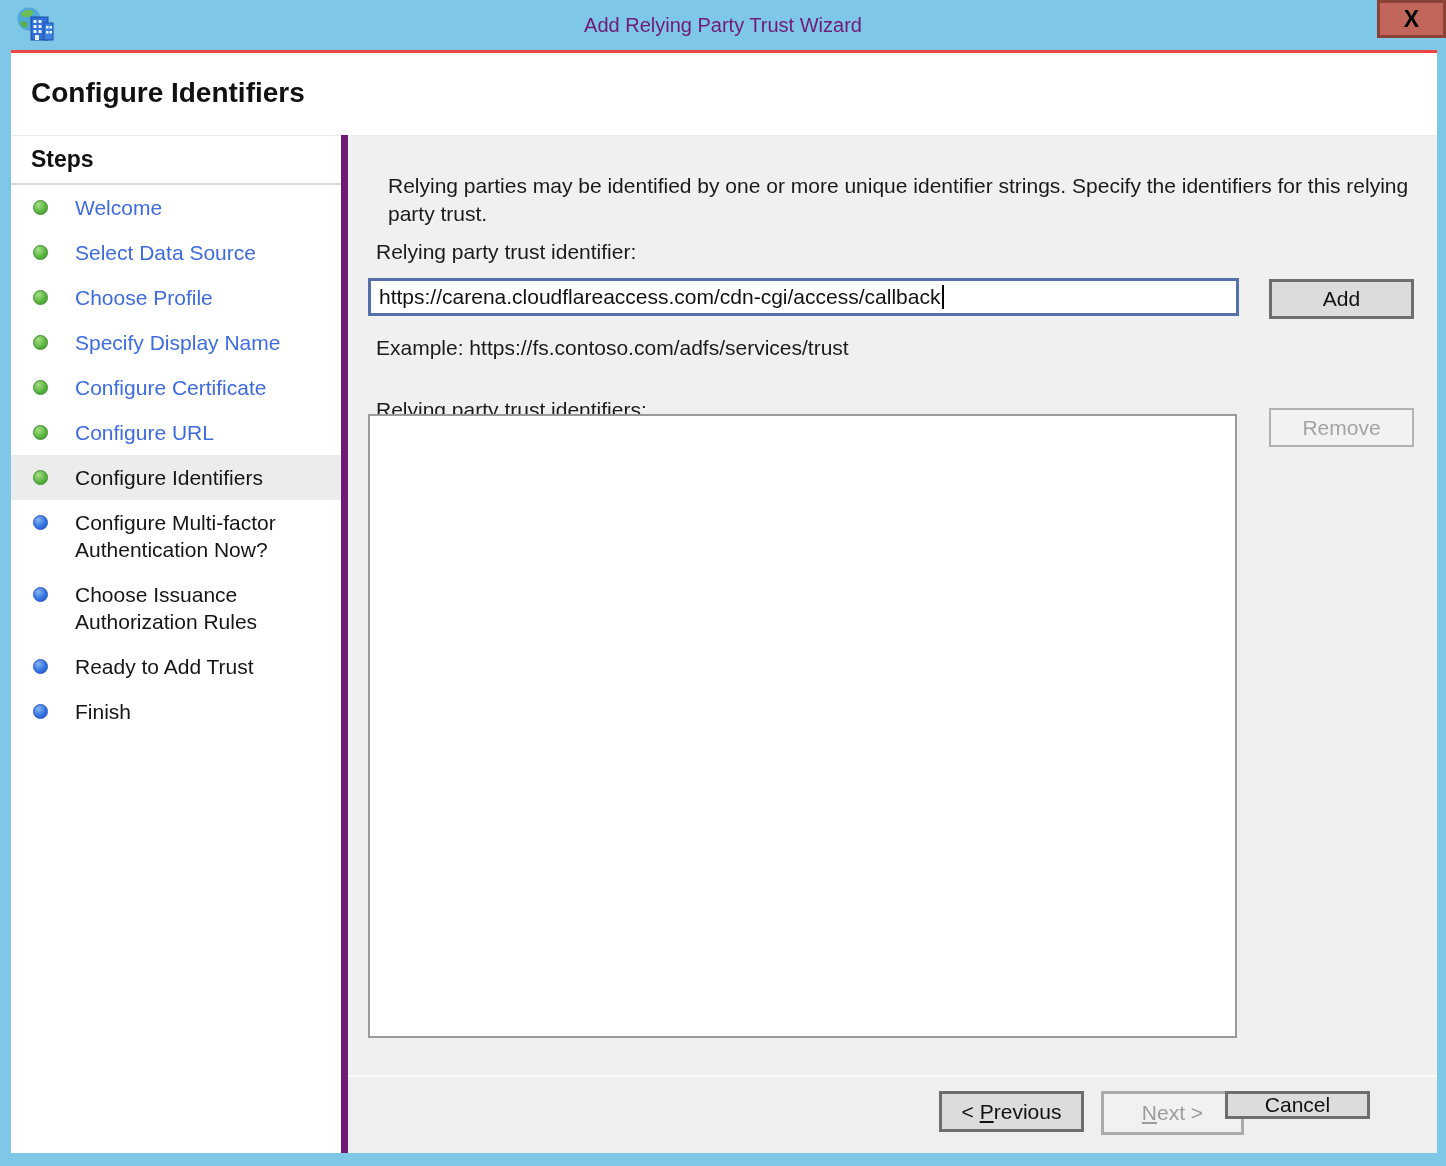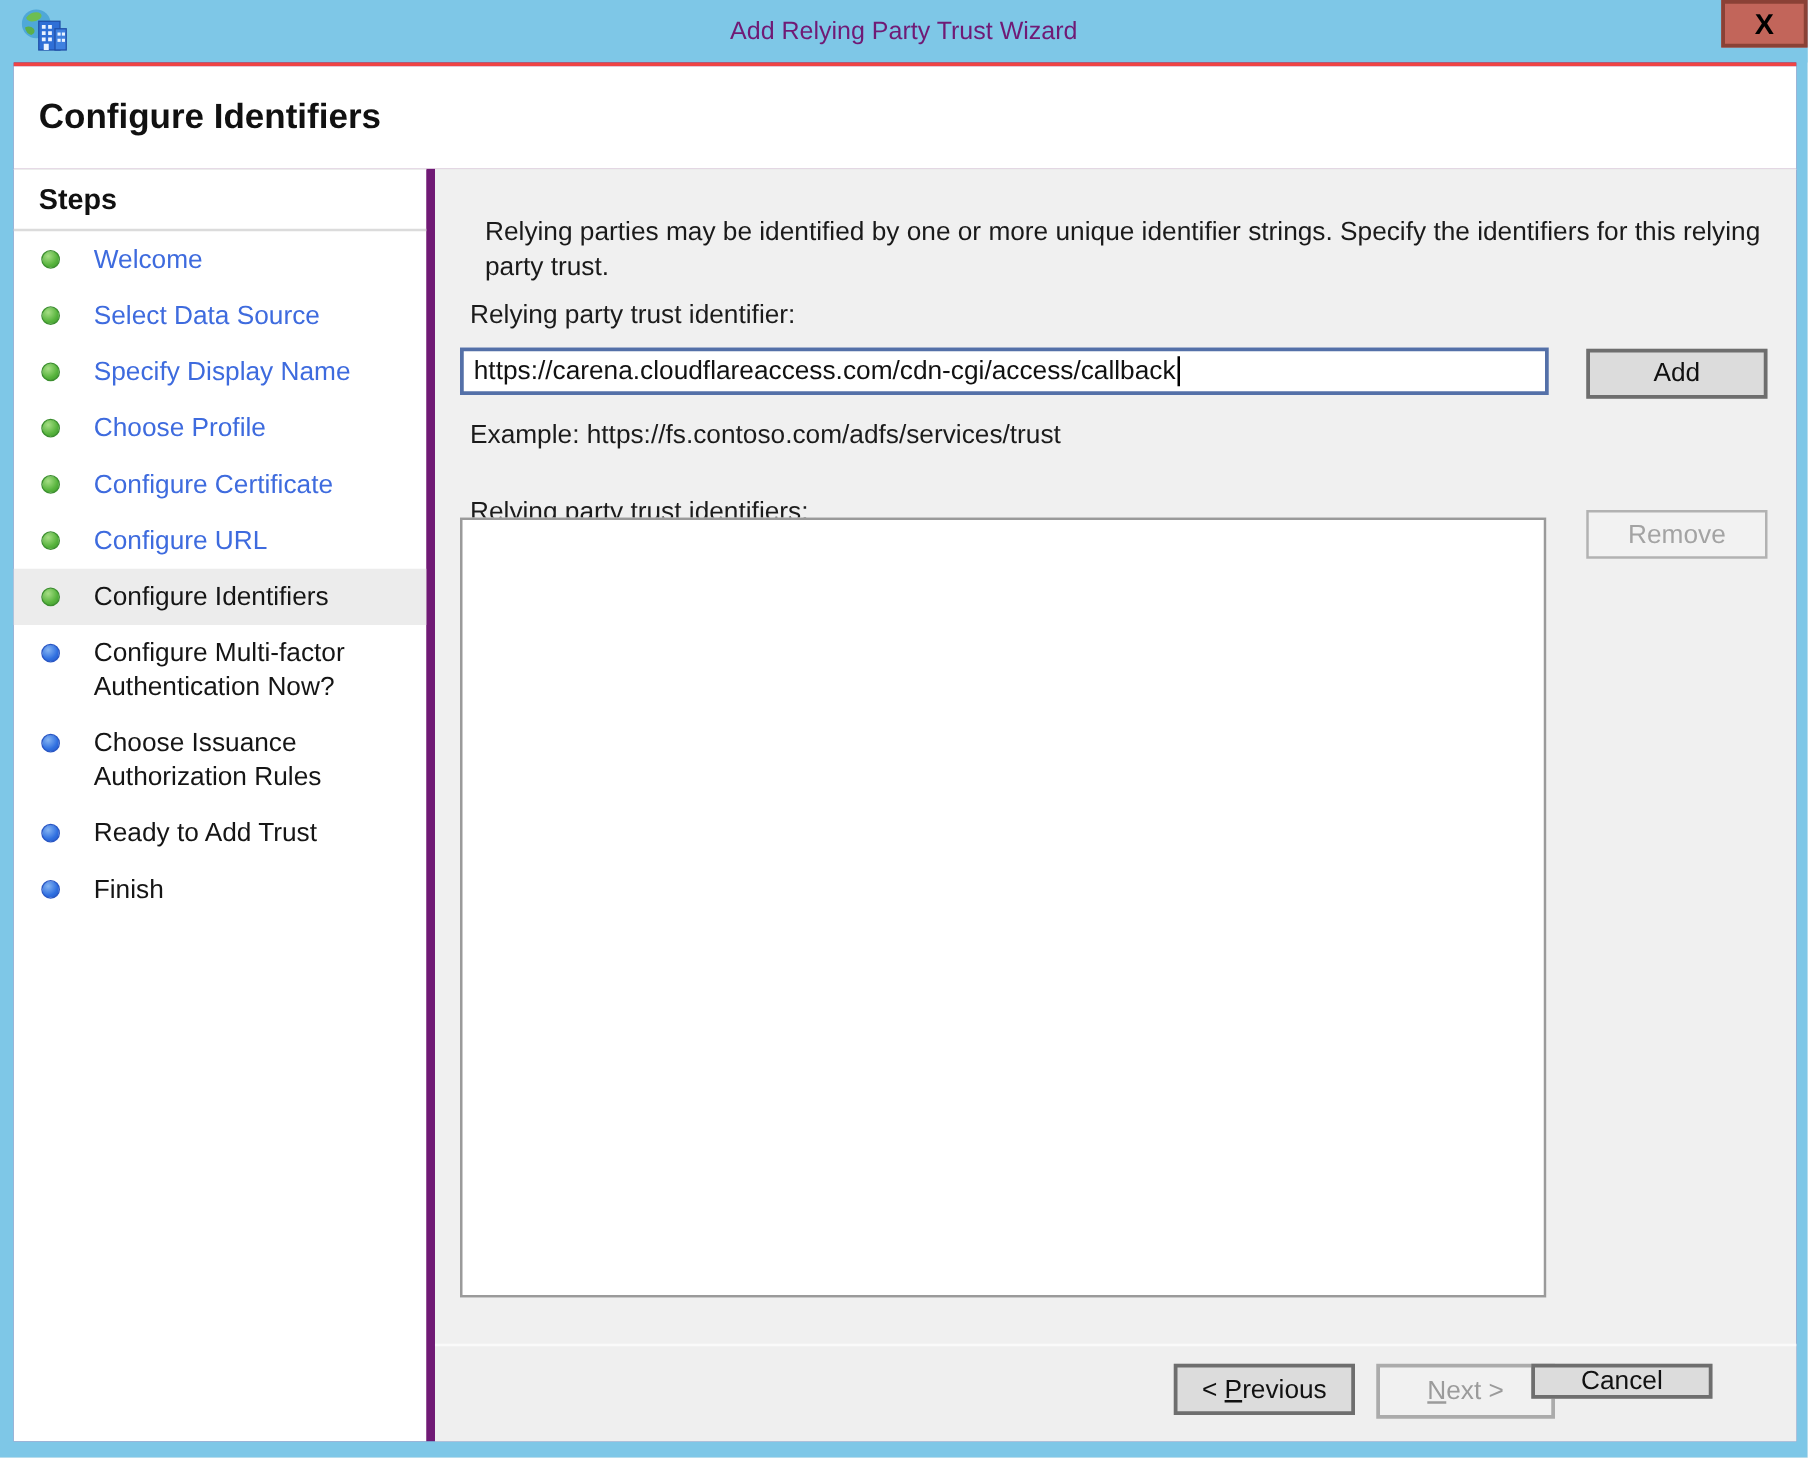--- a/index.html
+++ b/index.html
@@ -112,25 +112,25 @@
       <div class="step" data-state="completed">
         <span class="bullet"></span>
         <span class="step-label">Welcome</span>
       </div>
       <div class="step" data-state="completed">
         <span class="bullet"></span>
         <span class="step-label">Select Data Source</span>
       </div>
       <div class="step" data-state="completed">
         <span class="bullet"></span>
-        <span class="step-label">Specify Display Name</span>
+        <span class="step-label">Choose Profile</span>
       </div>
       <div class="step" data-state="completed">
         <span class="bullet"></span>
-        <span class="step-label">Choose Profile</span>
+        <span class="step-label">Specify Display Name</span>
       </div>
       <div class="step" data-state="completed">
         <span class="bullet"></span>
         <span class="step-label">Configure Certificate</span>
       </div>
       <div class="step" data-state="completed">
         <span class="bullet"></span>
         <span class="step-label">Configure URL</span>
       </div>
       <div class="step" data-state="current">

